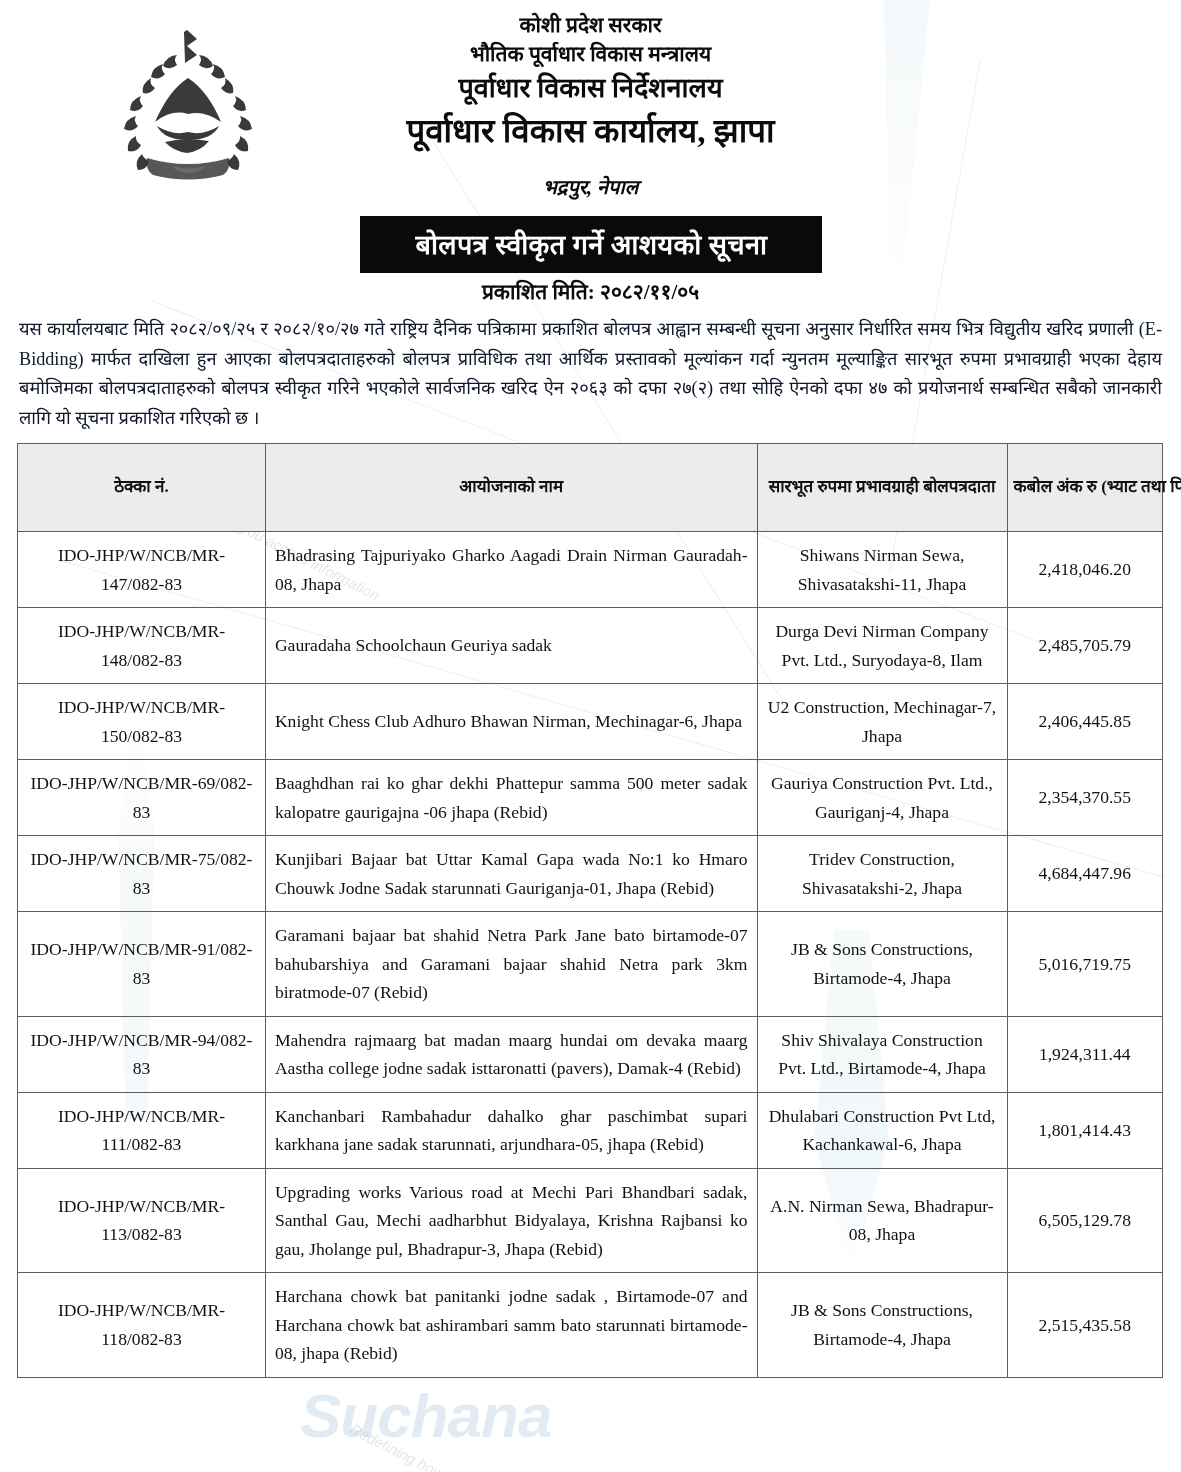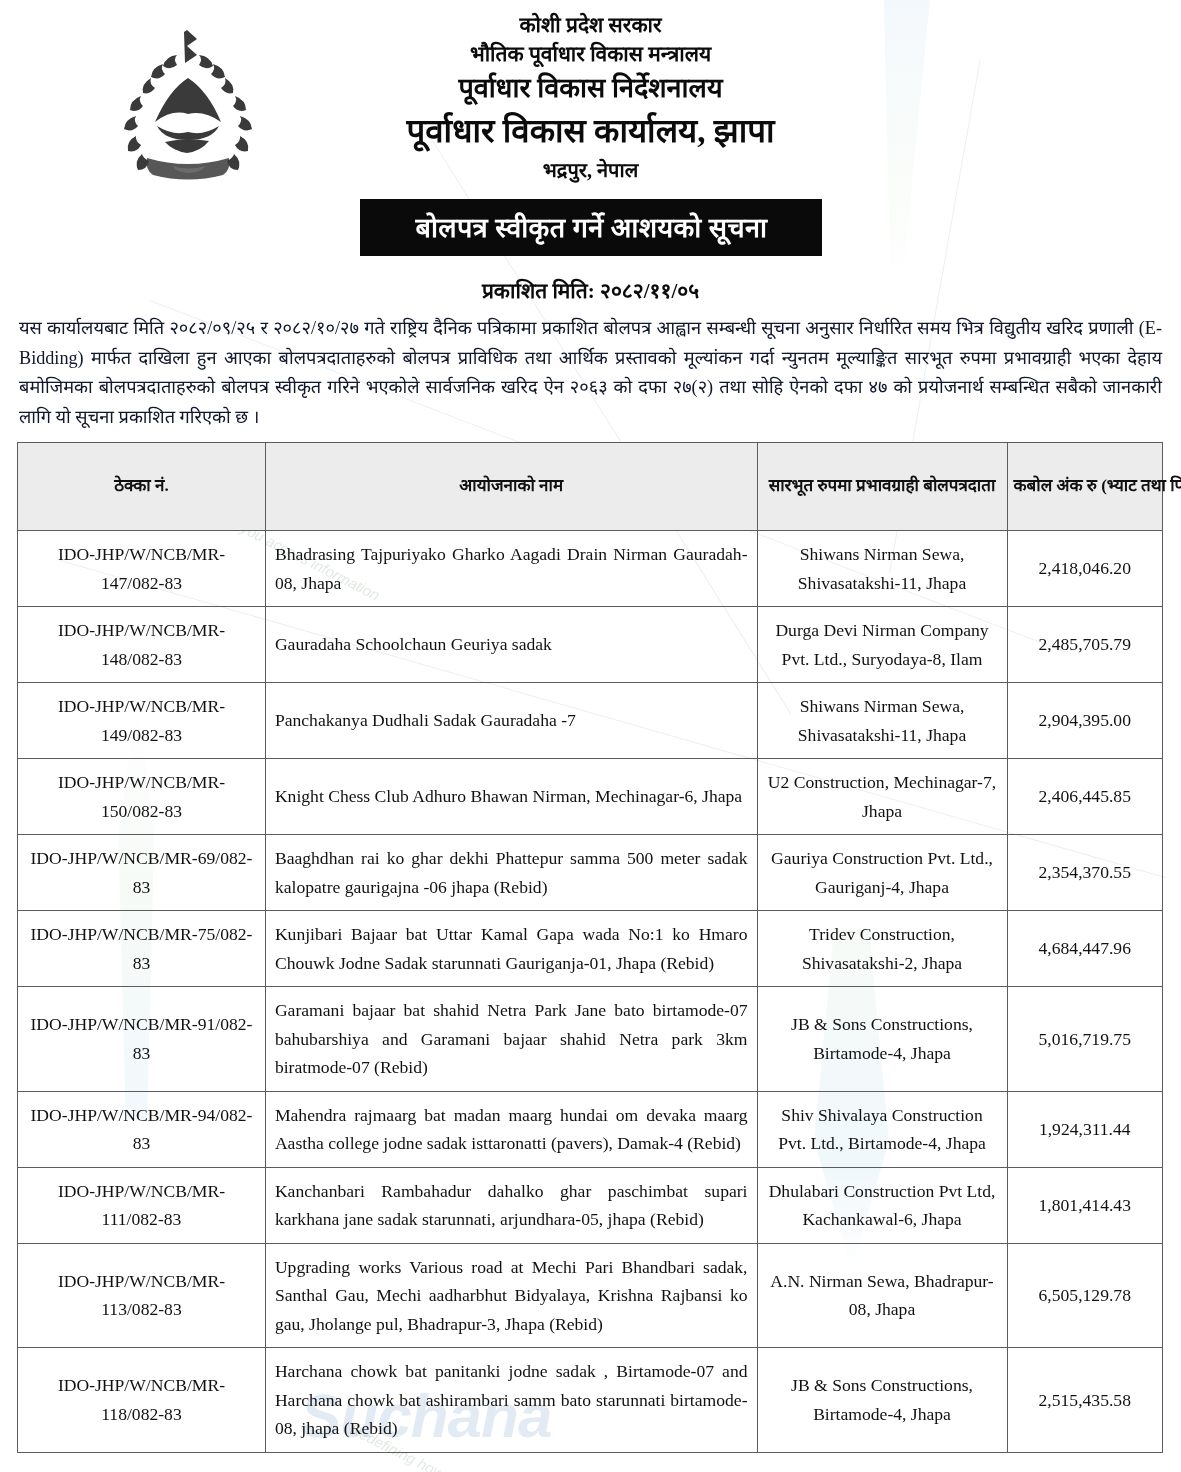--- a/index.html
+++ b/index.html
@@ -86,37 +86,37 @@
     left: 100px;
     top: 26px;
     width: 142px;
     height: 172px;
   }
   .np-head { font-weight: 700; line-height: 1.28; color: #0b0b0b; }
   .np-l1 { font-size: 21px; }
   .np-l2 { font-size: 21px; margin-top: 2px; }
   .np-l3 { font-size: 27px; margin-top: 3px; }
   .np-l4 { font-size: 33px; margin-top: 5px; }
-  .np-l5 { font-size: 20px; margin-top: 5px; }
+  .np-l5 { font-size: 20px; margin-top: 22px; font-style: italic; }
 
   .title-banner {
     margin: 16px auto 0 auto;
     width: 462px;
     background: #0a0a0a;
     color: #ffffff;
     font-weight: 700;
     font-size: 27px;
     padding: 9px 10px 11px 12px;
     letter-spacing: 0.4px;
   }
   .pub-date {
     text-align: center;
     font-weight: 700;
     font-size: 21px;
-    margin-top: 20px;
+    margin-top: 4px;
     color: #0b0b0b;
   }
 
   .body-para {
     margin-top: 10px;
     font-size: 18.2px;
     line-height: 1.62;
     text-align: justify;
     text-justify: inter-word;
     color: #0f172a;
@@ -244,26 +244,20 @@
             <td class="c-bidder">Shiwans Nirman Sewa, Shivasatakshi-11, Jhapa</td>
             <td class="c-amount">2,418,046.20</td>
           </tr>
           <tr>
             <td class="c-contract">IDO-JHP/W/NCB/MR-148/082-83</td>
             <td class="c-project">Gauradaha Schoolchaun Geuriya sadak</td>
             <td class="c-bidder">Durga Devi Nirman Company Pvt. Ltd., Suryodaya-8, Ilam</td>
             <td class="c-amount">2,485,705.79</td>
           </tr>
           <tr>
-            <td class="c-contract">IDO-JHP/W/NCB/MR-149/082-83</td>
-            <td class="c-project">Panchakanya Dudhali Sadak Gauradaha -7</td>
-            <td class="c-bidder">Shiwans Nirman Sewa, Shivasatakshi-11, Jhapa</td>
-            <td class="c-amount">2,904,395.00</td>
-          </tr>
-          <tr>
             <td class="c-contract">IDO-JHP/W/NCB/MR-150/082-83</td>
             <td class="c-project">Knight Chess Club Adhuro Bhawan Nirman, Mechinagar-6, Jhapa</td>
             <td class="c-bidder">U2 Construction, Mechinagar-7, Jhapa</td>
             <td class="c-amount">2,406,445.85</td>
           </tr>
           <tr>
             <td class="c-contract">IDO-JHP/W/NCB/MR-69/082-83</td>
             <td class="c-project">Baaghdhan rai ko ghar dekhi Phattepur samma 500 meter sadak kalopatre gaurigajna -06 jhapa (Rebid)</td>
             <td class="c-bidder">Gauriya Construction Pvt. Ltd., Gauriganj-4, Jhapa</td>
             <td class="c-amount">2,354,370.55</td>

